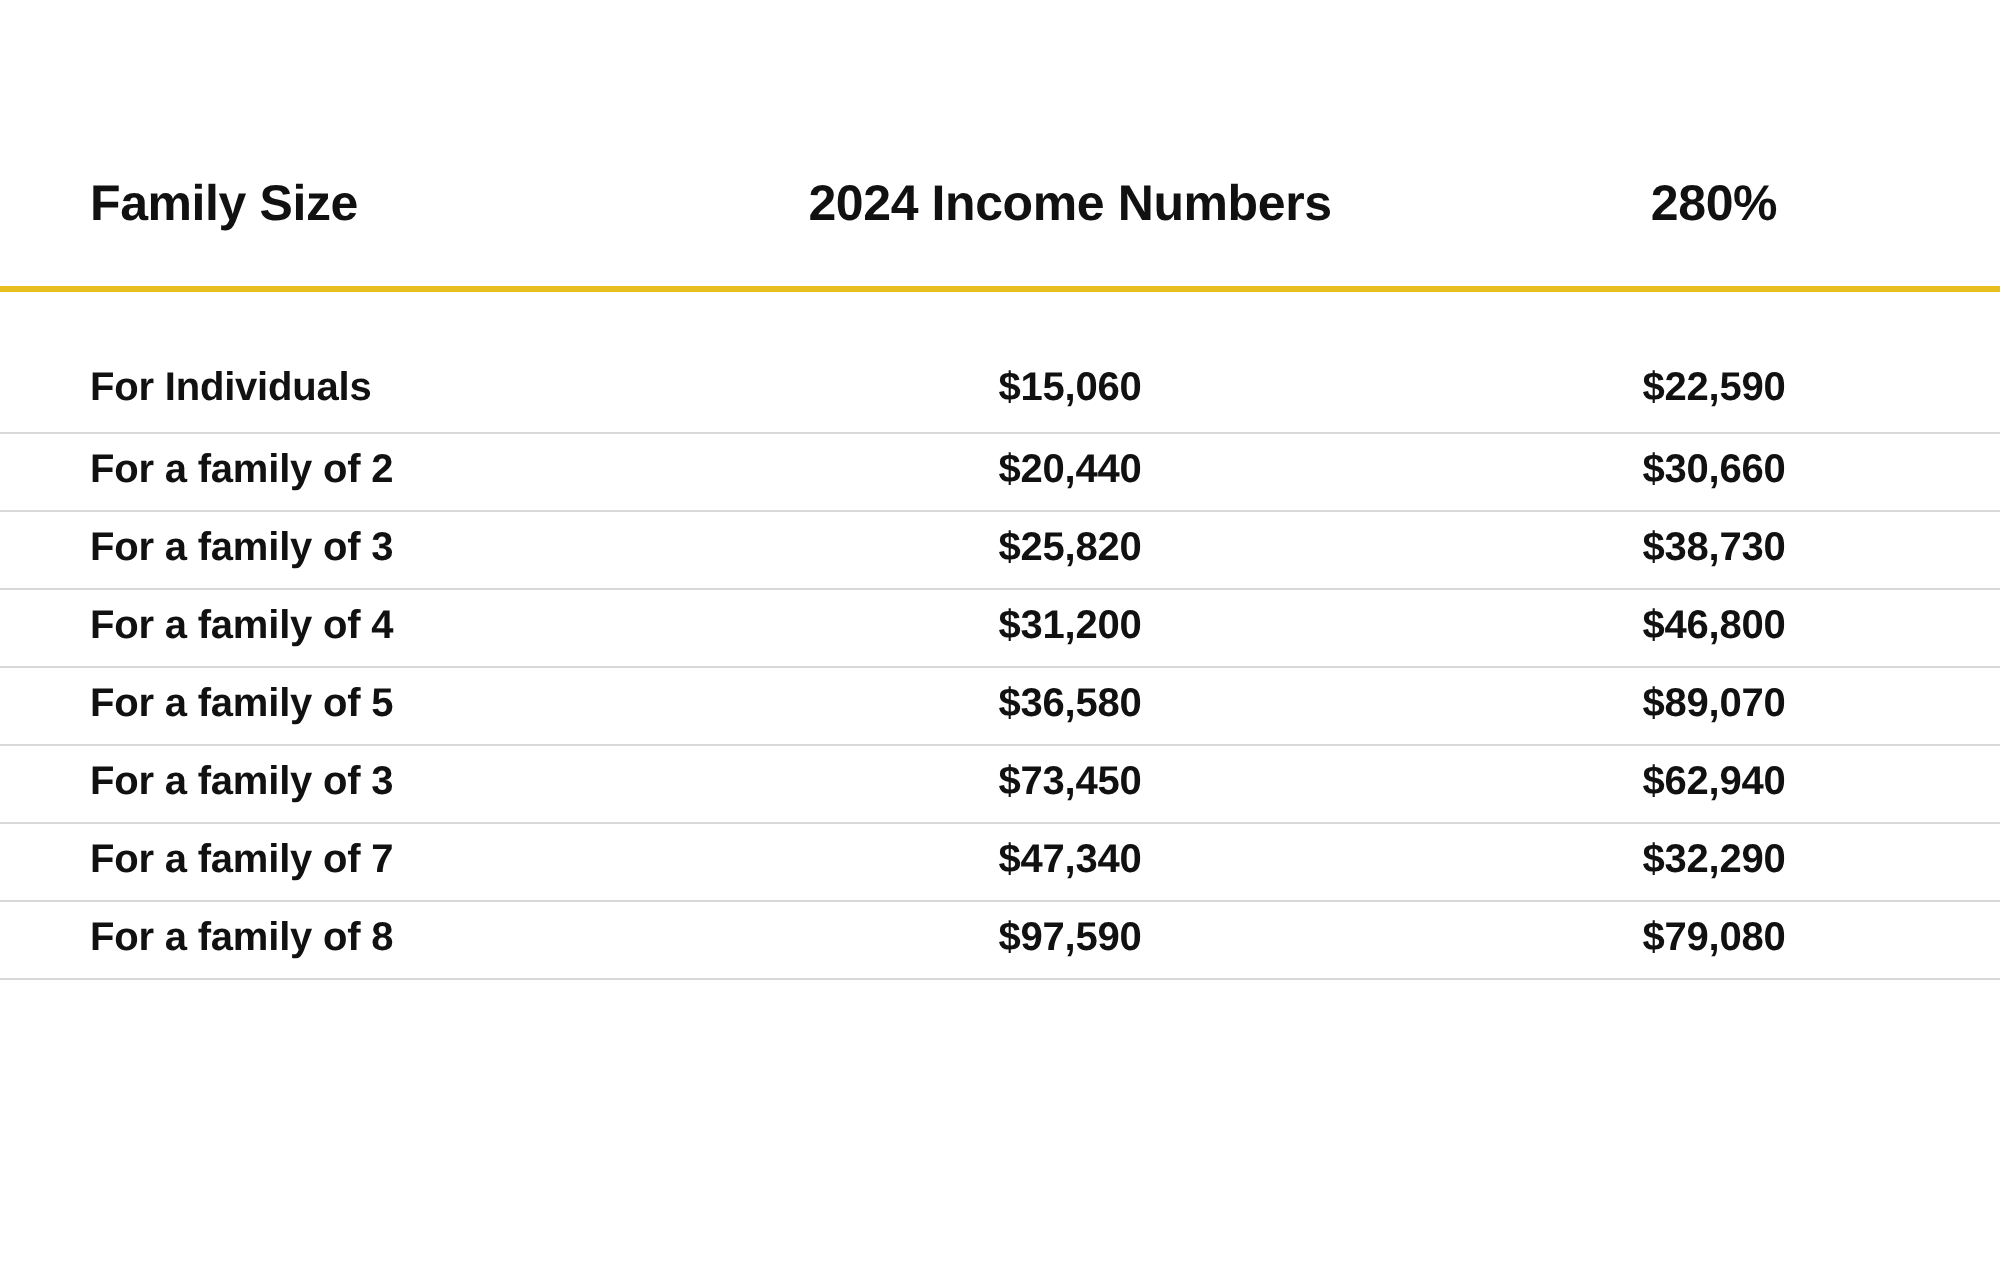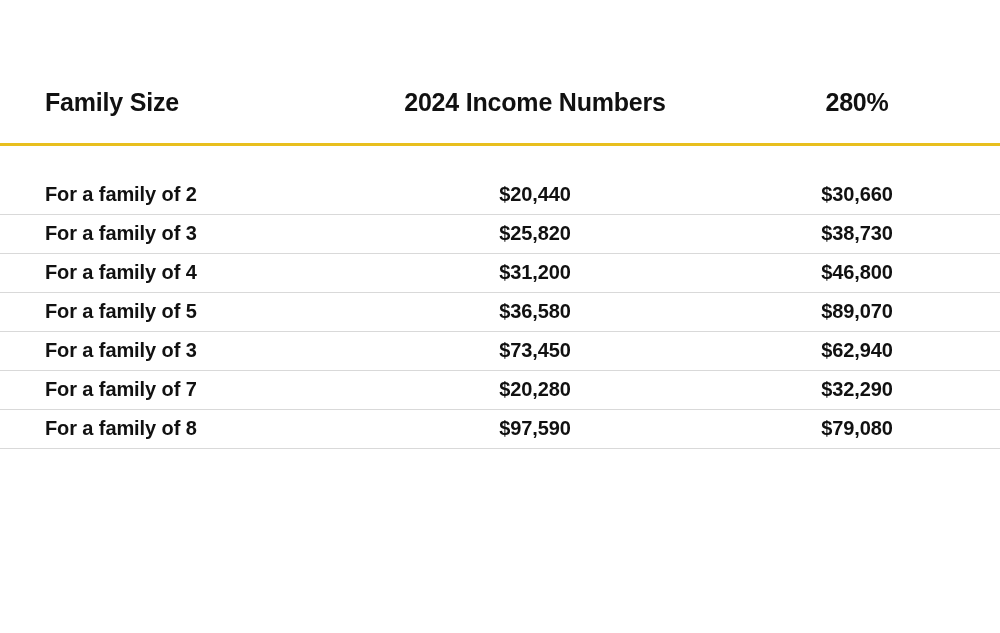--- a/index.html
+++ b/index.html
@@ -129,20 +129,25 @@
           </td>
         </tr>
       </thead>
       <tbody>
         <tr class="spacer-row">
           <td></td>
           <td></td>
           <td></td>
         </tr>
 
+        <tr class="first-data">
+          <td class="c-label">For Individuals</td>
+          <td class="c-income">$15,060</td>
+          <td class="c-pct">$22,590</td>
+        </tr>
         <tr>
           <td class="c-label">For a family of  2</td>
           <td class="c-income">$20,440</td>
           <td class="c-pct">$30,660</td>
         </tr>
         <tr>
           <td class="c-label">For a family of  3</td>
           <td class="c-income">$25,820</td>
           <td class="c-pct">$38,730</td>
         </tr>
@@ -156,21 +161,21 @@
           <td class="c-income">$36,580</td>
           <td class="c-pct">$89,070</td>
         </tr>
         <tr>
           <td class="c-label">For a family of  3</td>
           <td class="c-income">$73,450</td>
           <td class="c-pct">$62,940</td>
         </tr>
         <tr>
           <td class="c-label">For a family of  7</td>
-          <td class="c-income">$20,280</td>
+          <td class="c-income">$47,340</td>
           <td class="c-pct">$32,290</td>
         </tr>
         <tr>
           <td class="c-label">For a family of  8</td>
           <td class="c-income">$97,590</td>
           <td class="c-pct">$79,080</td>
         </tr>
       </tbody>
     </table>
   </div>

